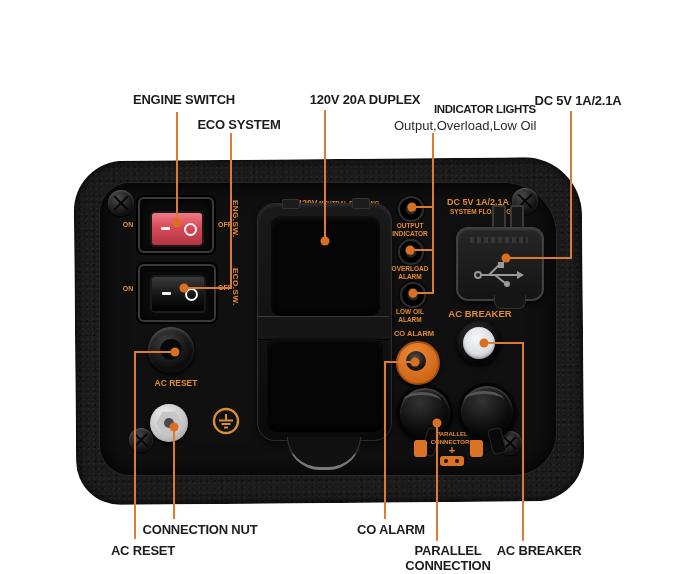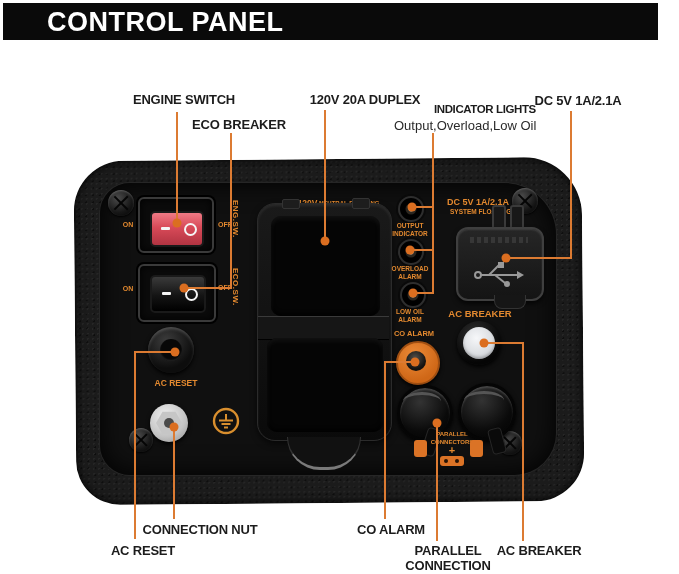--- a/index.html
+++ b/index.html
@@ -90,23 +90,20 @@
   
   .pico{position:absolute;background:#DB7326;border-radius:3px;}
   .batt{position:absolute;background:#DB7326;border-radius:3px;}
   .batt i{position:absolute;top:3px;width:4px;height:4px;border-radius:50%;background:#271405;}
 </style>
 </head>
 <body>
 
 <div id="stage">
 
-  <div class="titlebar">
-    <span>CONTROL PANEL</span>
-  </div>
 
   <div class="panel-outer"></div>
   <div class="panel-inner"></div>
 
   <div class="screw" style="left:108px;top:190px;width:26px;height:26px;">
       <i></i>
       <b></b>
     </div>
   <div class="screw" style="left:512px;top:188px;width:26px;height:26px;">
       <i></i>
@@ -264,21 +261,21 @@
   <div class="cdot" style="left:415px;top:362px;"></div>
 
   <div class="cline" style="left:436px;top:423px;width:2px;height:118px;"></div>
   <div class="cdot" style="left:437px;top:423px;"></div>
 
   <div class="cline" style="left:484px;top:342px;width:40px;height:2px;"></div>
   <div class="cline" style="left:522px;top:342px;width:2px;height:199px;"></div>
   <div class="cdot" style="left:484px;top:343px;"></div>
 
   <span class="lbl" style="left:176px;top:92px;">ENGINE SWITCH</span>
-  <span class="lbl" style="left:231px;top:117px;">ECO BREAKER</span>
+  <span class="lbl" style="left:231px;top:117px;">ECO SYSTEM</span>
   <span class="lbl" style="left:325px;top:92px;margin-left:32px;">120V 20A DUPLEX</span>
   <span class="lbl-left" style="left:394px;top:103px;margin-left:40px;">INDICATOR LIGHTS</span>
   <span class="sub" style="left:394px;top:118px;">Output,Overload,Low Oil</span>
   <span class="lbl" style="left:570px;top:93px;">DC 5V 1A/2.1A</span>
 
   <span class="lbl" style="left:135px;top:543px;">AC RESET</span>
   <span class="lbl" style="left:192px;top:522px;">CONNECTION NUT</span>
   <span class="lbl" style="left:383px;top:522px;">CO ALARM</span>
   <span class="lbl" style="left:440px;top:543px;">PARALLEL</span>
   <span class="lbl" style="left:440px;top:558px;">CONNECTION</span>

